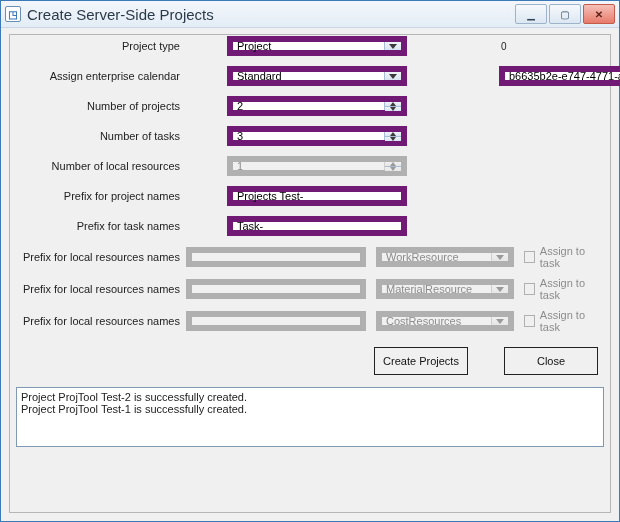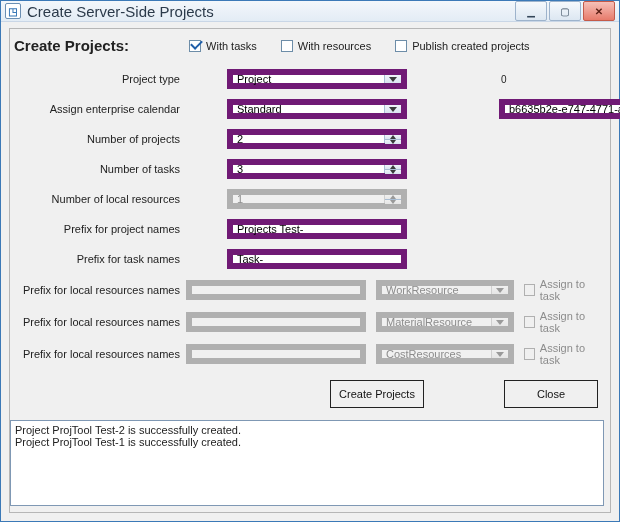--- a/index.html
+++ b/index.html
@@ -224,38 +224,38 @@
     display: grid;
     grid-template-columns: 170px 180px 10px 138px 10px 100px;
     align-items: center;
     margin-bottom: 8px;
     min-height: 22px;
   }
 
   .btn-row {
     display: flex;
     justify-content: flex-end;
-    gap: 80px;
+    gap: 36px;
     padding: 6px 12px 12px 0;
   }
   .push-btn {
     width: 92px;
     height: 26px;
     border: 1px solid #222;
     background: #f0f0f0;
     display: flex;
     align-items: center;
     justify-content: center;
     font-size: 11px;
     color: #111;
   }
 
   .log {
-    margin: 0 6px 6px 0;
-    height: 86px;
+    margin: 0 6px 6px 6px;
+    height: 60px;
     box-sizing: border-box;
     border: 1px solid #7f98b4;
     background: #fff;
     padding: 3px 4px;
     font-size: 11px;
     color: #222;
     white-space: pre-line;
     overflow: auto;
   }
 </style>
@@ -276,36 +276,20 @@
         </div>
       <div class="win-btn close">
           <span>✕</span>
         </div>
     </div>
   </div>
 
   <div class="client">
     <div class="group">
 
-      <div class="header-row">
-        <div class="header-label">Create Projects:</div>
-
-        <div class="chk">
-          <div class="box checked"></div>
-          <span>With tasks</span>
-        </div>
-        <div class="chk">
-          <div class="box"></div>
-          <span>With resources</span>
-        </div>
-        <div class="chk">
-          <div class="box"></div>
-          <span>Publish created projects</span>
-        </div>
-      </div>
 
       <div class="form">
 
         <div class="row">
           <div class="lbl">Project type</div>
           <div class="ctrl">
             <span class="value">Project</span>
             <div class="combo-btn">
                 <div class="tri-down"></div>
               </div>

